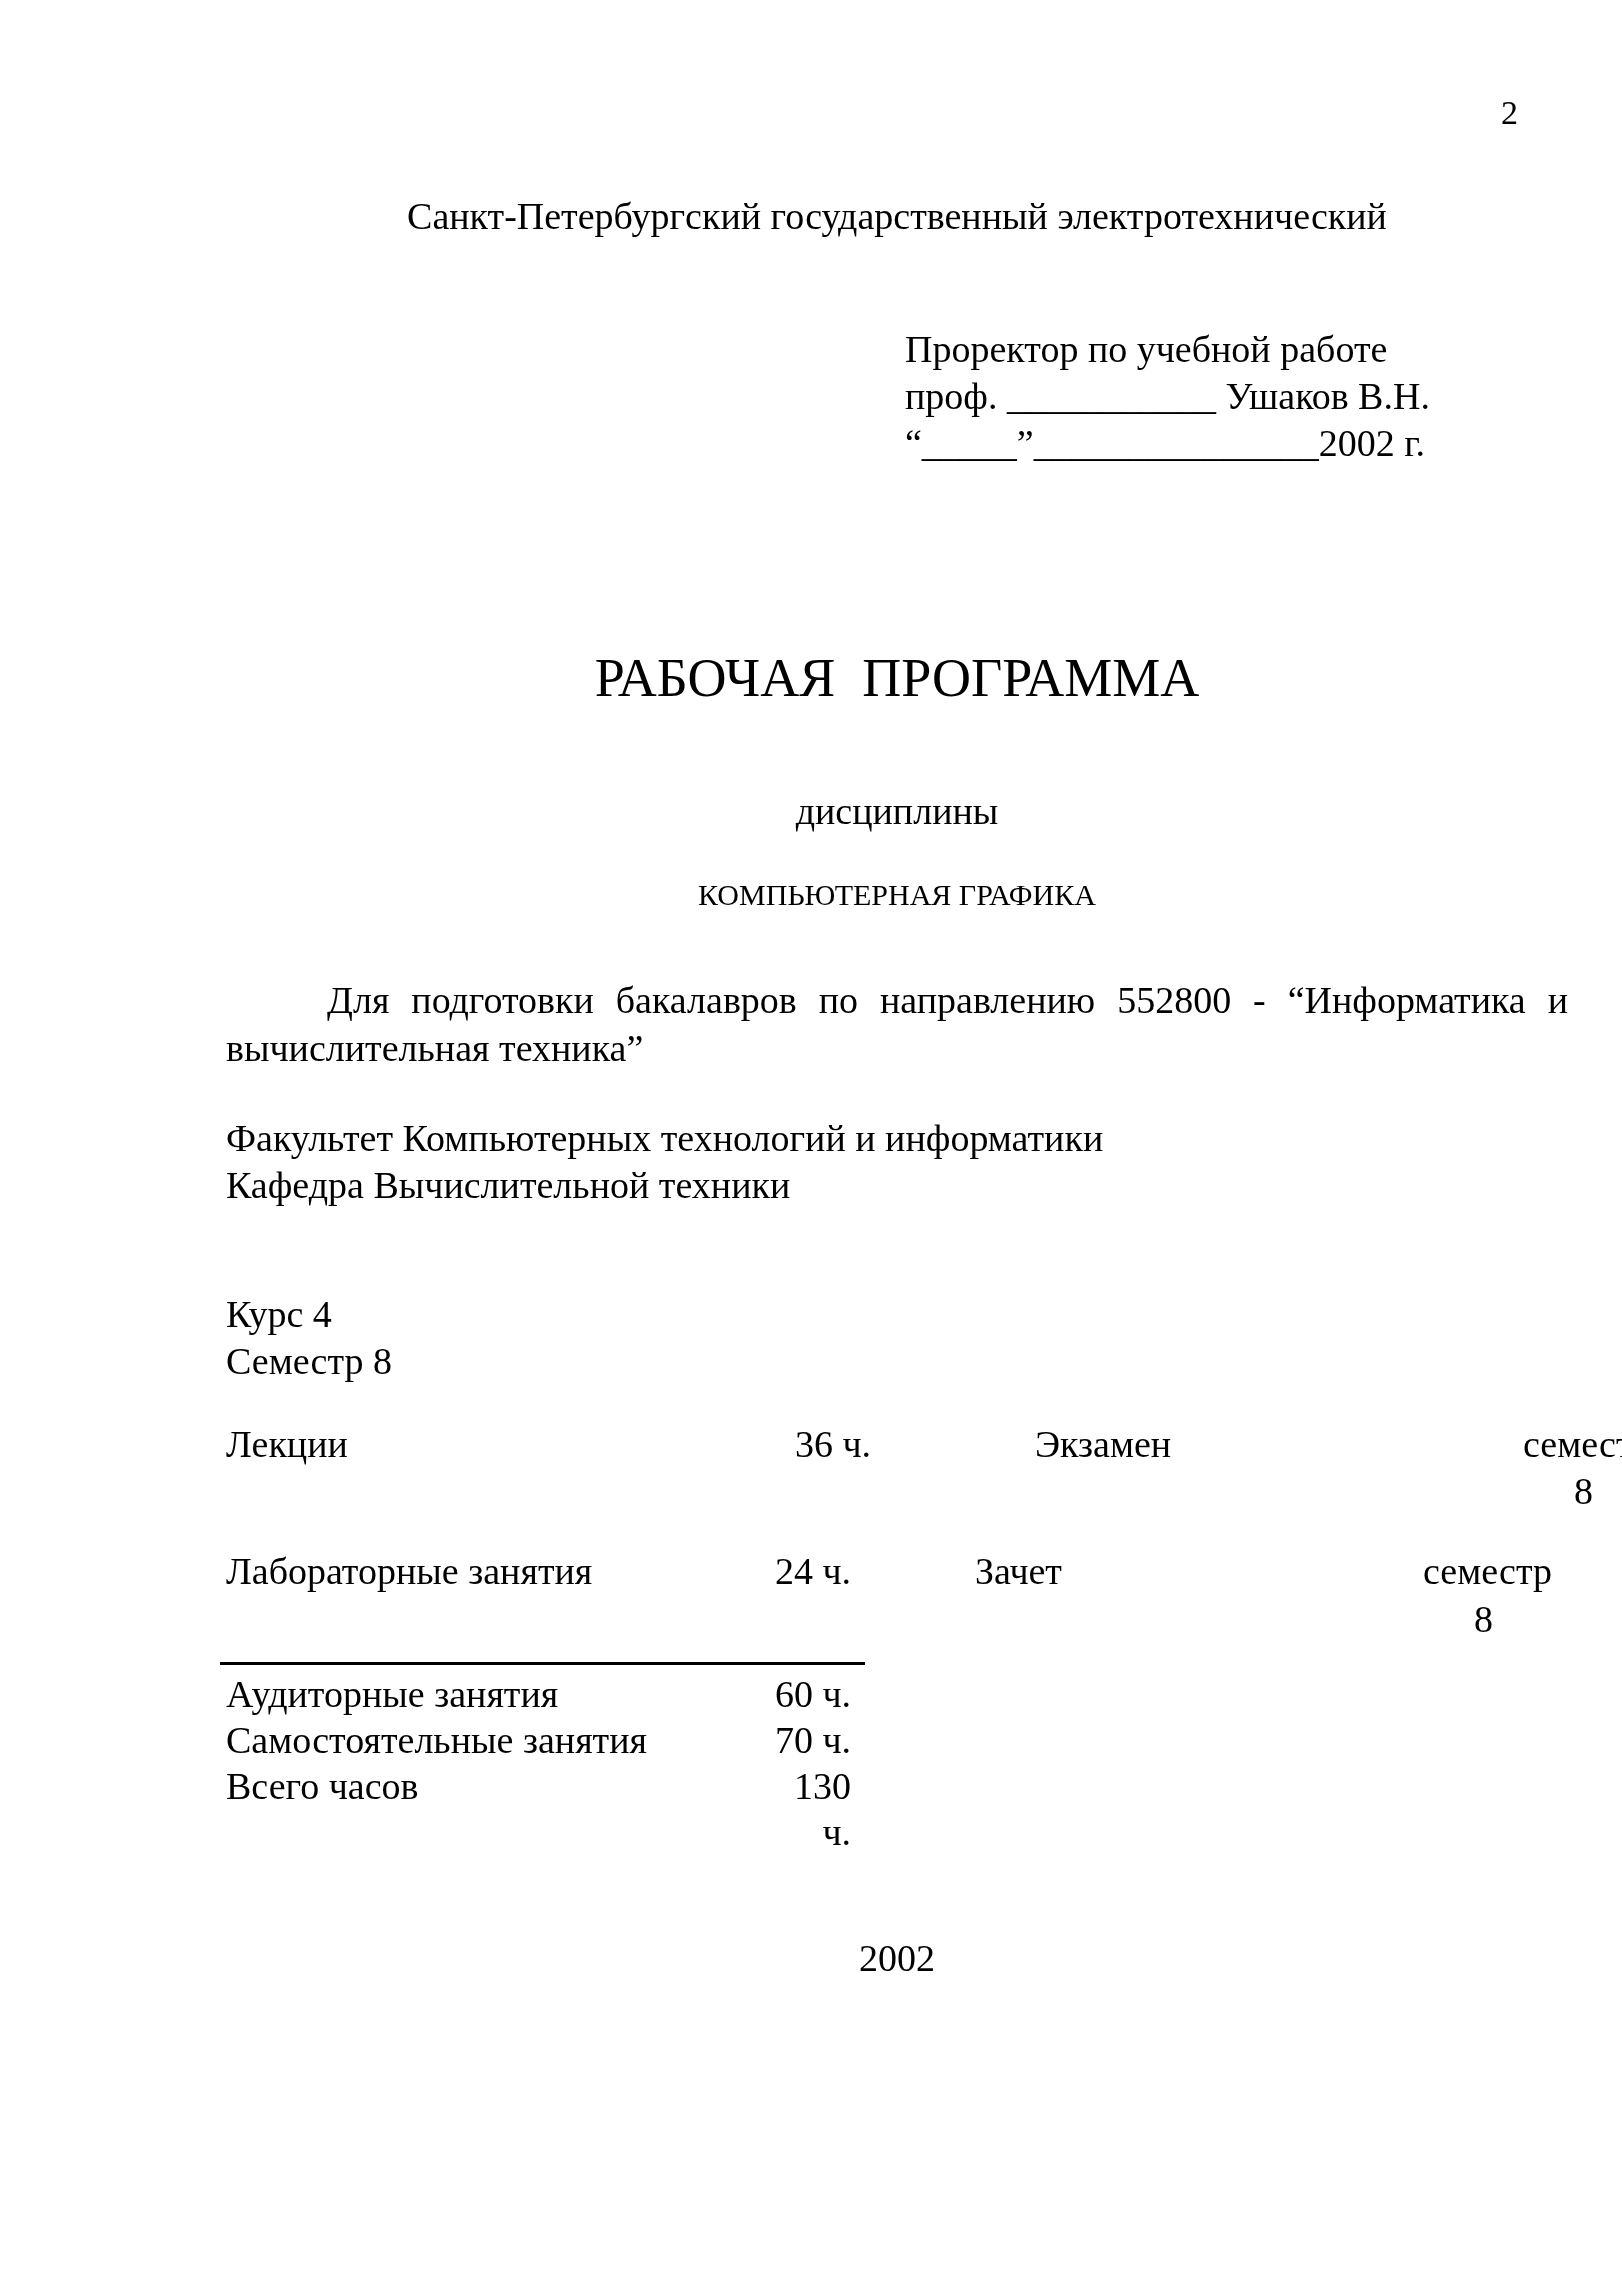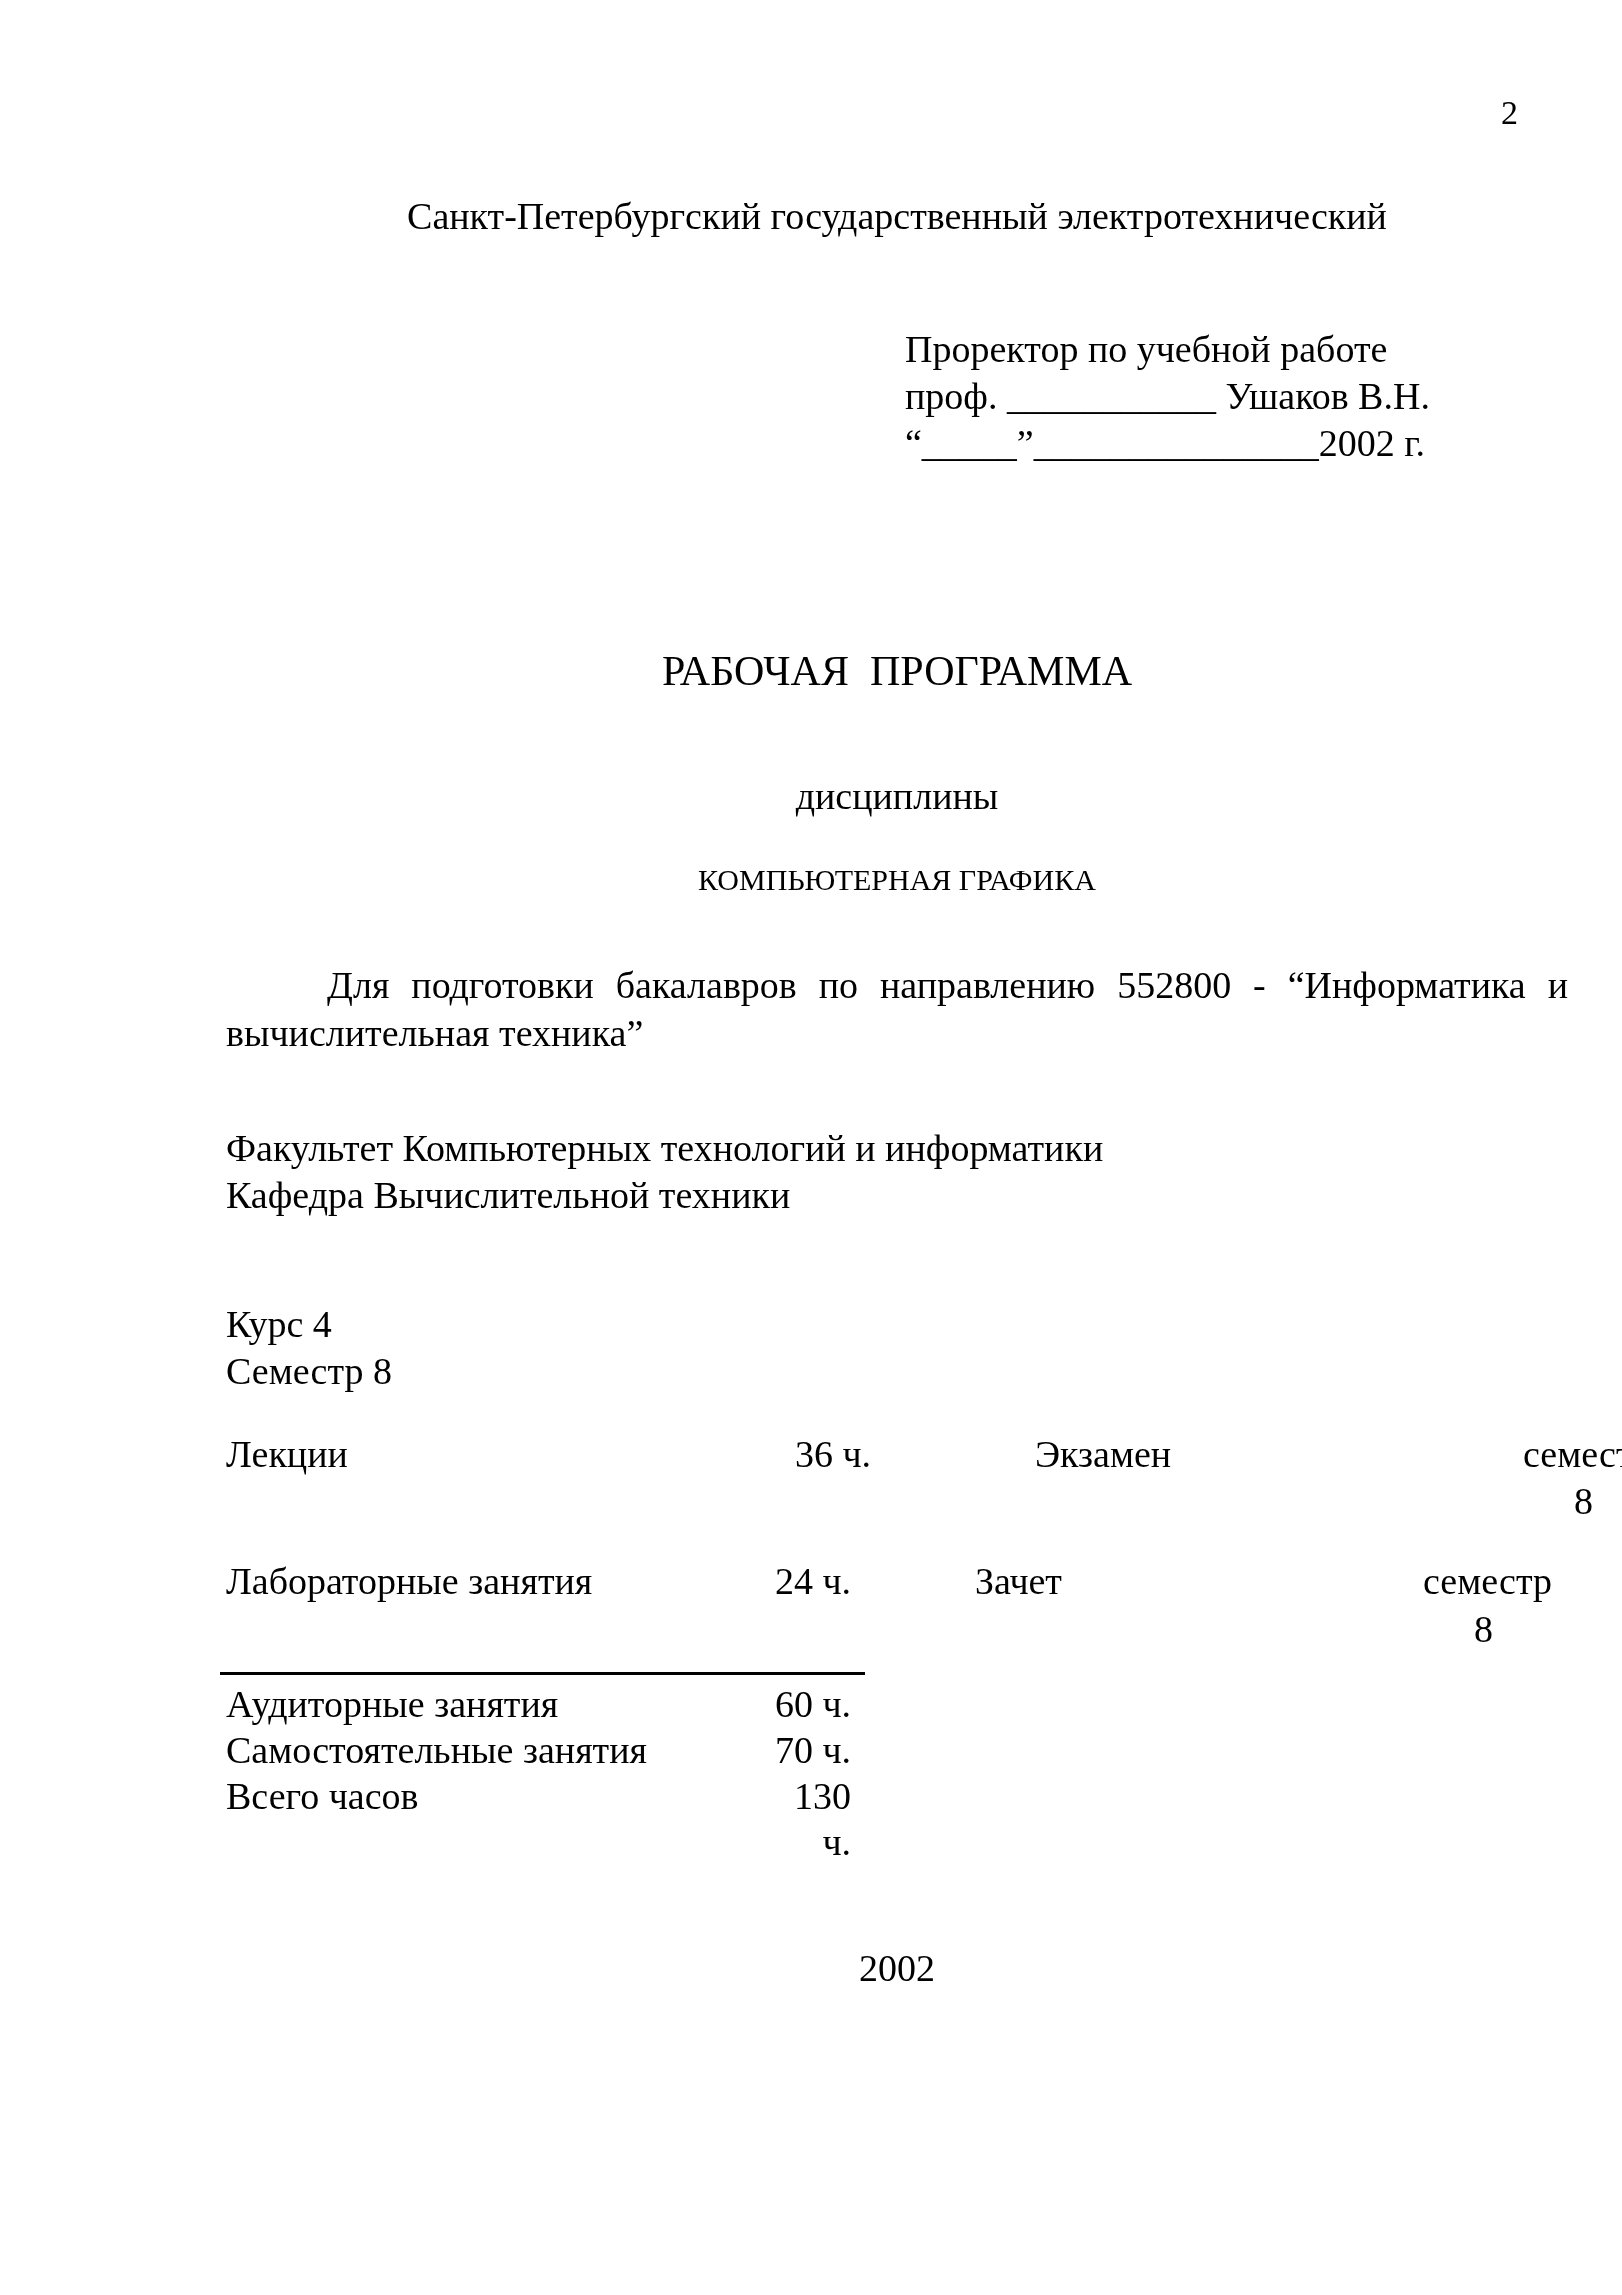--- a/index.html
+++ b/index.html
@@ -31,41 +31,41 @@
   }
   .approval {
     margin-top: 86px;
     margin-left: 679px;
     width: 553px;
   }
   .approval-title { text-align: center; }
   .main-title {
     margin-top: 178px;
     text-align: center;
-    font-size: 42px;
+    font-size: 54px;
     line-height: 1.25;
     white-space: pre-wrap;
   }
   .discipline-label {
     margin-top: 75px;
     text-align: center;
   }
   .discipline-name {
     margin-top: 41px;
     text-align: center;
     font-size: 30px;
     line-height: 1.25;
   }
   .direction {
     margin-top: 62px;
     text-indent: 101px;
     text-align: justify;
     line-height: 1.28;
   }
-  .faculty-block { margin-top: 67px; }
+  .faculty-block { margin-top: 42px; }
   .course-block { margin-top: 82px; }
   .workload-row {
     display: grid;
     grid-template-columns: 530px 95px 124px 252px 196px 121px;
     align-items: start;
   }
   .workload-row.first { margin-top: 36px; gap: 20px; }
   .workload-row.second { margin-top: 33px; }
   .cell-hours { text-align: right; }
   .cell-term { text-align: center; }

